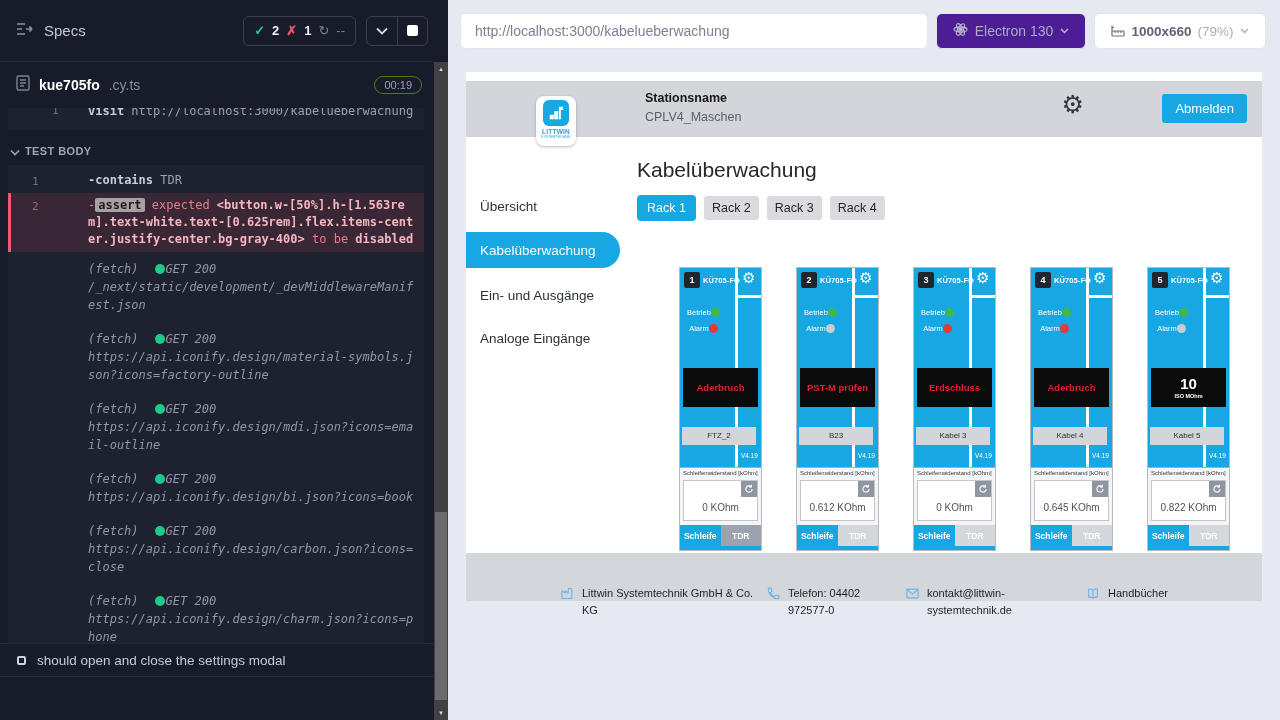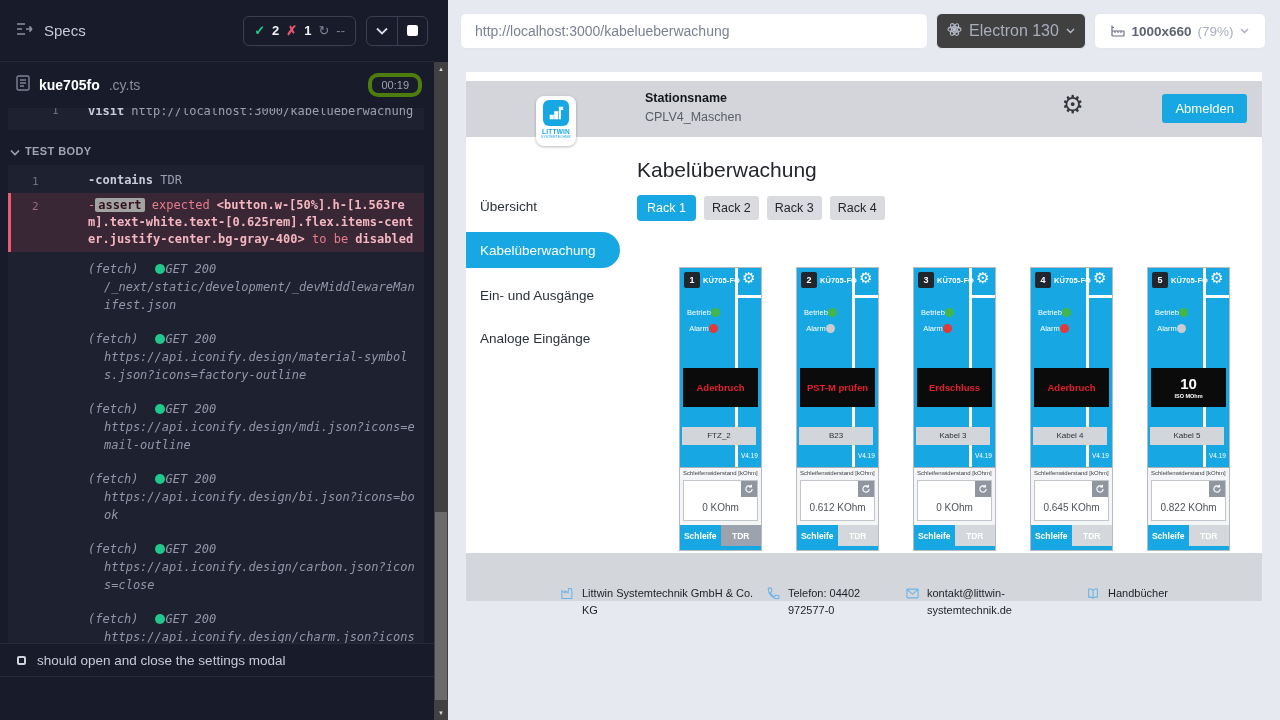--- a/index.html
+++ b/index.html
@@ -16,56 +16,56 @@
   .stat-fail { color:#e8556d; font-size:13px; }
   .stat-pend { color:#7c8195; font-weight:normal; }
   .controls { display:flex; border:1px solid #3a3f52; border-radius:6px; height:30px; margin-right:2px; }
   .ctrl { width:30px; display:flex; align-items:center; justify-content:center; background:none; border:none; cursor:pointer; }
   .ctrl + .ctrl { border-left:1px solid #3a3f52; }
   .stop-sq { width:11px; height:11px; background:#fff; border-radius:2px; }
 
   .spec-row { height:46px; display:flex; align-items:center; padding:0 12px 0 16px; gap:9px; }
   .spec-name { font-weight:bold; color:#fff; font-size:14px; }
   .spec-ext { color:#8a8fa0; font-size:14px; }
-  .spec-time { margin-left:auto; border:4px solid #4d7c0f; border-radius:10px; padding:2px 9px; font-size:11px; color:#9da2b2; }
+  .spec-time { margin-left:auto; border:1px solid #4d7c0f; border-radius:10px; padding:2px 9px; font-size:11px; color:#9da2b2; }
 
   .log { position:absolute; top:108px; left:8px; right:10px; bottom:77px; overflow:hidden; font-family:"DejaVu Sans Mono", monospace; font-size:12px; }
   .visit-block { background:#1e2230; height:22px; overflow:hidden; }
   .visit-row { position:relative; padding-left:80px; margin-top:-4px; white-space:nowrap; }
   .visit-num { position:absolute; left:44px; font-size:11px; color:#6b7085; }
   .cmd-name { font-weight:bold; color:#c8ccd8; }
   .cmd-args { color:#9aa0b0; }
   .tb-header { margin:15px 0 8px; color:#9fa4b4; font-size:11px; font-weight:bold; letter-spacing:.4px; padding-left:17px; position:relative; font-family:Liberation Sans, sans-serif; }
   .tb-chevron { position:absolute; left:2px; top:1px; }
   .cmd-block { background:#1e2230; padding:3px 0 2px; }
   .cmd-row { position:relative; padding:4px 10px 4px 80px; line-height:17px; }
   .cmd-num { position:absolute; left:24px; top:5px; color:#6b7085; font-size:11px; }
   .cmd-row.failed { background:#3a2736; border-left:3px solid #ef5a70; padding-left:77px; color:#e8849a; }
   .cmd-row.failed .cmd-num { left:21px; color:#9b6b7a; }
   .assert-badge { background:#a3a3a3; color:#33141c; padding:0 3px; border-radius:2px; font-weight:bold; }
   .assert-soft { color:#e87c8d; }
   .assert-sel { color:#f4b6c0; font-weight:bold; word-break:break-all; }
   .assert-state { color:#f4b6c0; font-weight:bold; }
   .fetch-row { position:relative; padding:8px 6px 8px 80px; color:#9296a8; font-style:italic; line-height:18px; }
   .dot { display:inline-block; width:10px; height:10px; border-radius:50%; background:#1fc98c; margin:0 1px -1px 16px; }
-  .fetch-url { word-break:break-all;margin-left:16px; }
+  .fetch-url { word-break:break-all; }
   .pending-row { position:absolute; bottom:43px; left:0; right:0; height:34px; border-top:1px solid #262b3a; border-bottom:1px solid #262b3a; display:flex; align-items:center; gap:11px; padding:0 17px; font-size:13.5px; color:#c6cad6; }
   .pend-icon { width:9px; height:9px; border:2px solid #cfd3de; border-radius:2px; flex:none; }
 
   
   .rep-scrollbar { width:14px; flex:none; background:#181c2a; position:relative; }
   .sb-track { position:absolute; top:62px; bottom:0; left:0; right:0; background:#414141; }
   .sb-btn { position:absolute; left:0; width:14px; height:14px; display:flex; align-items:center; justify-content:center; color:#d8d8d8; font-size:6px; background:#414141; }
   .sb-up { top:62px; } .sb-down { bottom:0; }
   .sb-thumb { position:absolute; left:1px; width:12px; top:512px; height:188px; background:#6b6b6b; }
 
   
   .stage { flex:1; position:relative; background:#e7e9f1; }
   .url-box { position:absolute; left:12px; top:13px; width:468px; height:36px; background:#fff; border:1px solid #e3e6ee; border-radius:6px; display:flex; align-items:center; padding:0 14px; font-size:14px; color:#7b8194; }
-  .browser-box { position:absolute; left:488px; top:13px; width:150px; height:36px; background:#404040; border:1px solid #e3e6ee; border-radius:6px; display:flex; align-items:center; justify-content:center; gap:7px; font-size:16px; color:#a9aebd; }
+  .browser-box { position:absolute; left:488px; top:13px; width:150px; height:36px; background:#4c1d95; border:1px solid #e3e6ee; border-radius:6px; display:flex; align-items:center; justify-content:center; gap:7px; font-size:14px; color:#a9aebd; }
   .viewport-box { position:absolute; left:646px; top:13px; width:172px; height:36px; background:#fff; border:1px solid #e3e6ee; border-radius:6px; display:flex; align-items:center; justify-content:center; gap:6px; font-size:13.5px; }
   .vp-size { color:#5d6374; font-weight:bold; }
   .vp-scale { color:#a9aebd; }
 
   
   .app { position:absolute; left:18px; top:72px; width:796px; height:529px; background:#fff; }
   .app-header { position:absolute; left:0; right:0; top:9px; height:56px; background:#d3d5da; }
   .logo-card { position:absolute; left:70px; top:24px; width:40px; height:50px; background:#fff; border-radius:8px; box-shadow:0 1px 3px rgba(0,0,0,.28); display:flex; flex-direction:column; align-items:center; padding-top:4px; z-index:5; }
   .logo-icon { width:26px; height:26px; background:#17a8e3; border-radius:6px; display:flex; align-items:center; justify-content:center; }
   .logo-t1 { font-size:6.5px; font-weight:bold; color:#17a8e3; margin-top:2px; letter-spacing:.2px; }

